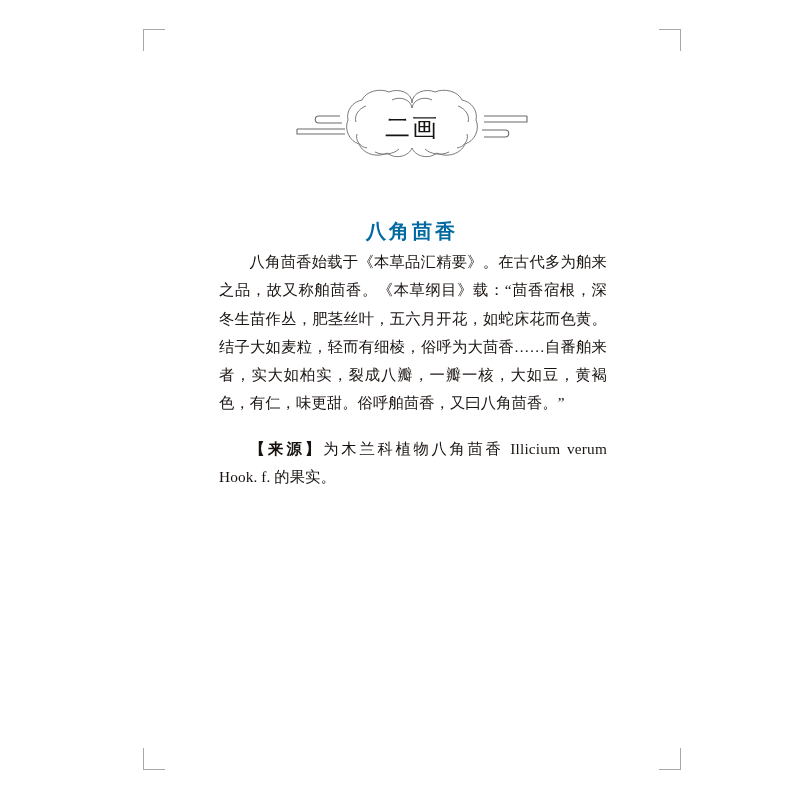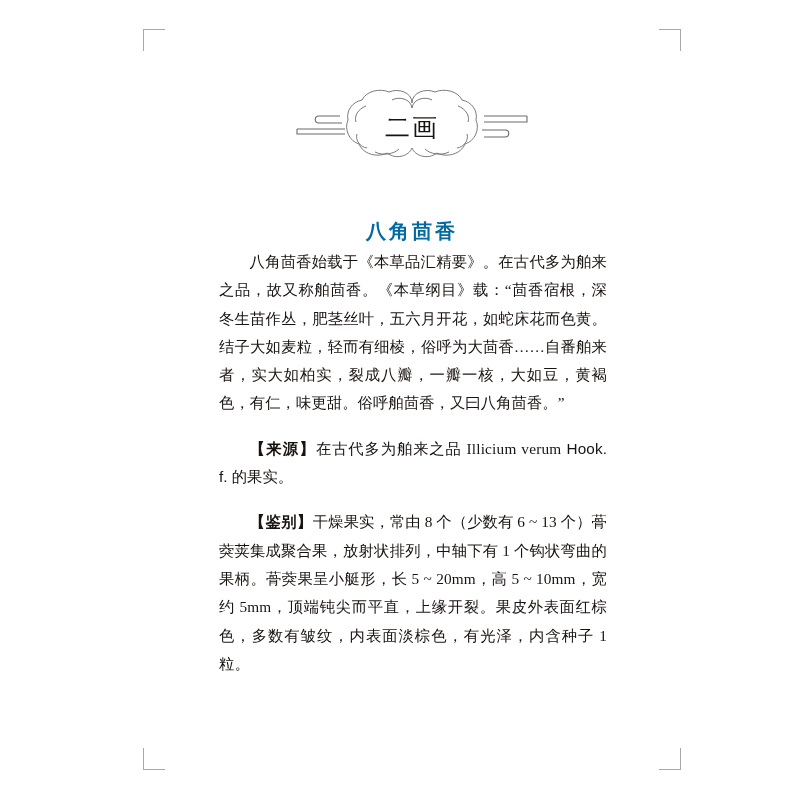--- a/index.html
+++ b/index.html
@@ -126,21 +126,21 @@
   .para .label {
     font-weight: bold;
     letter-spacing: 0.5px;
   }
   .para .latin {
     font-family: "Liberation Serif", "DejaVu Serif", serif;
     letter-spacing: 0.2px;
   }
   .para .latin-auth {
     font-style: normal;
-    font-family: Liberation Sans, sans-serif;
+    font-family: Liberation Serif, serif;
   }
 
   
   #folio {
     position: absolute;
     left: 0;
     top: 734px;
     width: 800px;
     text-align: center;
     font-family: "Liberation Serif", "DejaVu Serif", serif;
@@ -207,24 +207,21 @@
   <div id="entry-title">八角茴香</div>
 
   <div id="body-text">
 
     <p class="para indent">
       <span>八角茴香始载于《本草品汇精要》。在古代多为舶来之品，故又称舶茴香。《本草纲目》载：“茴香宿根，深冬生苗作丛，肥茎丝叶，五六月开花，如蛇床花而色黄。结子大如麦粒，轻而有细棱，俗呼为大茴香……自番舶来者，实大如柏实，裂成八瓣，一瓣一核，大如豆，黄褐色，有仁，味更甜。俗呼舶茴香，又曰八角茴香。”</span>
     </p>
 
 
     <p class="para indent">
-      <span class="label">【来源】</span><span>在古代多为舶来之品 </span><span class="latin">Illicium verum</span><span class="latin-auth"> Hook. f.</span><span> 的果实。</span>
+      <span class="label">【来源】</span><span>为木兰科植物八角茴香 </span><span class="latin">Illicium verum</span><span class="latin-auth"> Hook. f.</span><span> 的果实。</span>
     </p>
 
-    <p class="para indent">
-      <span class="label">【鉴别】</span><span>干燥果实，常由 8 个（少数有 6 ~ 13 个）蓇葖荚集成聚合果，放射状排列，中轴下有 1 个钩状弯曲的果柄。蓇葖果呈小艇形，长 5 ~ 20mm，高 5 ~ 10mm，宽约 5mm，顶端钝尖而平直，上缘开裂。果皮外表面红棕色，多数有皱纹，内表面淡棕色，有光泽，内含种子 1 粒。</span>
-    </p>
 
 
   </div>
 
 
 </div>
 
 </body></html>

